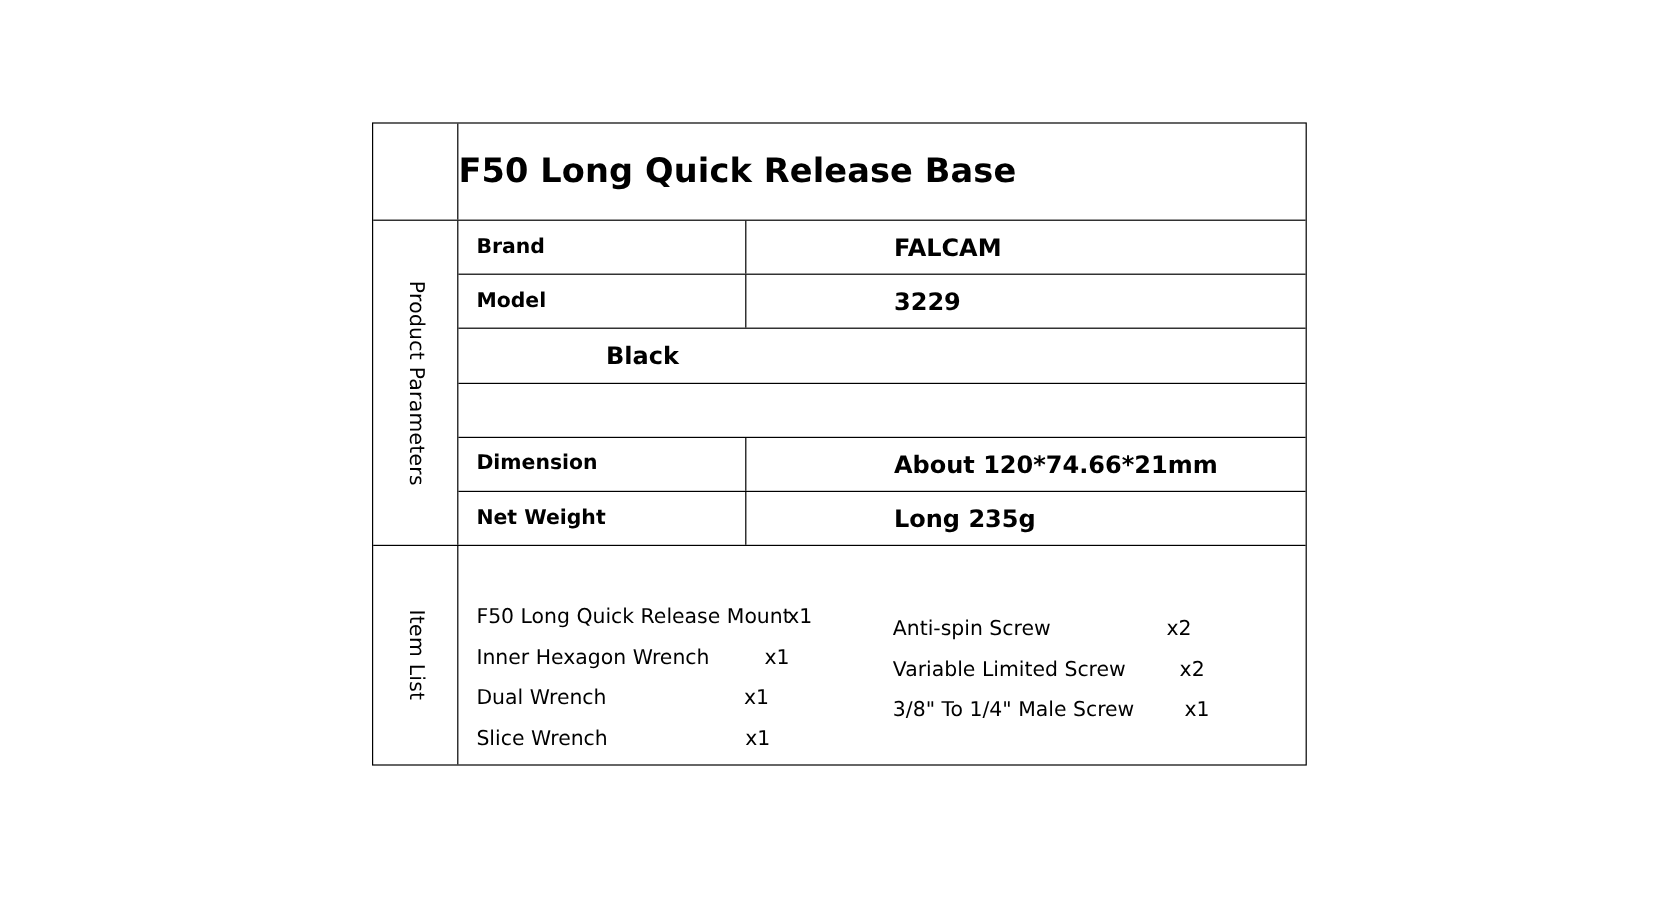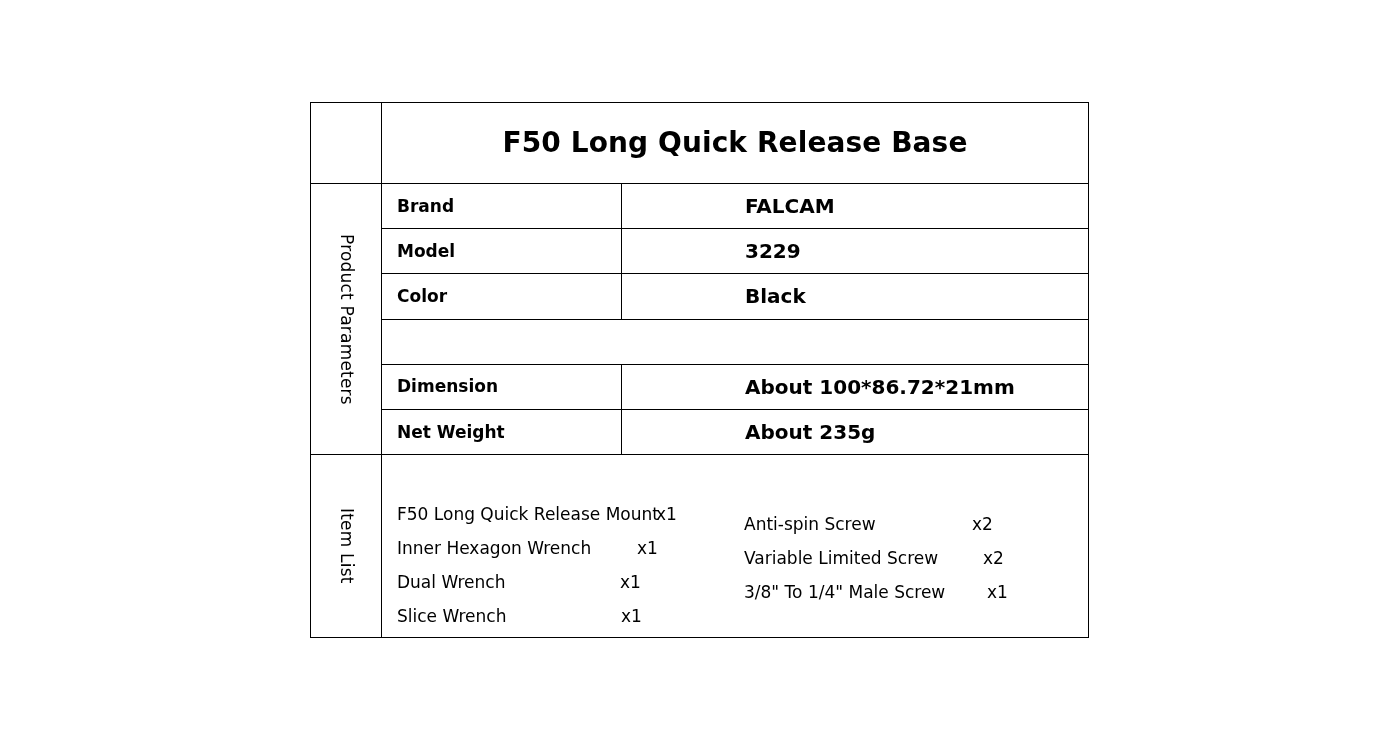--- a/index.html
+++ b/index.html
@@ -41,21 +41,20 @@
   .corner-cell {
     width: 71px;
     flex: 0 0 71px;
     border-right: 1.6px solid #000;
     box-sizing: border-box;
   }
   .title-cell {
     flex: 1 1 auto;
     display: flex;
     align-items: center;
-    justify-content: center;
     box-sizing: border-box;
   }
   .title-text {
     font-family: "DejaVu Sans", sans-serif;
     font-weight: bold;
     font-size: 28px;
     letter-spacing: 0.1px;
     line-height: 1;
     text-align: center;
     white-space: nowrap;
@@ -180,35 +179,34 @@
         <div class="param-label">Brand</div>
         <div class="param-value">FALCAM</div>
       </div>
 
       <div class="param-row">
         <div class="param-label">Model</div>
         <div class="param-value">3229</div>
       </div>
 
       <div class="param-row">
-        <div class="param-label">Color</div>
         <div class="param-value">Black</div>
       </div>
 
       <div class="param-row">
       </div>
 
       <div class="param-row">
         <div class="param-label">Dimension</div>
-        <div class="param-value">About 100*86.72*21mm</div>
+        <div class="param-value">About 120*74.66*21mm</div>
       </div>
 
       <div class="param-row last">
         <div class="param-label">Net Weight</div>
-        <div class="param-value">About 235g</div>
+        <div class="param-value">Long 235g</div>
       </div>
 
     </div>
   </div>
 
   <div class="items-block">
     <div class="vlabel-cell">
       <span class="vlabel-text">Item List</span>
     </div>
     <div class="items-area">

